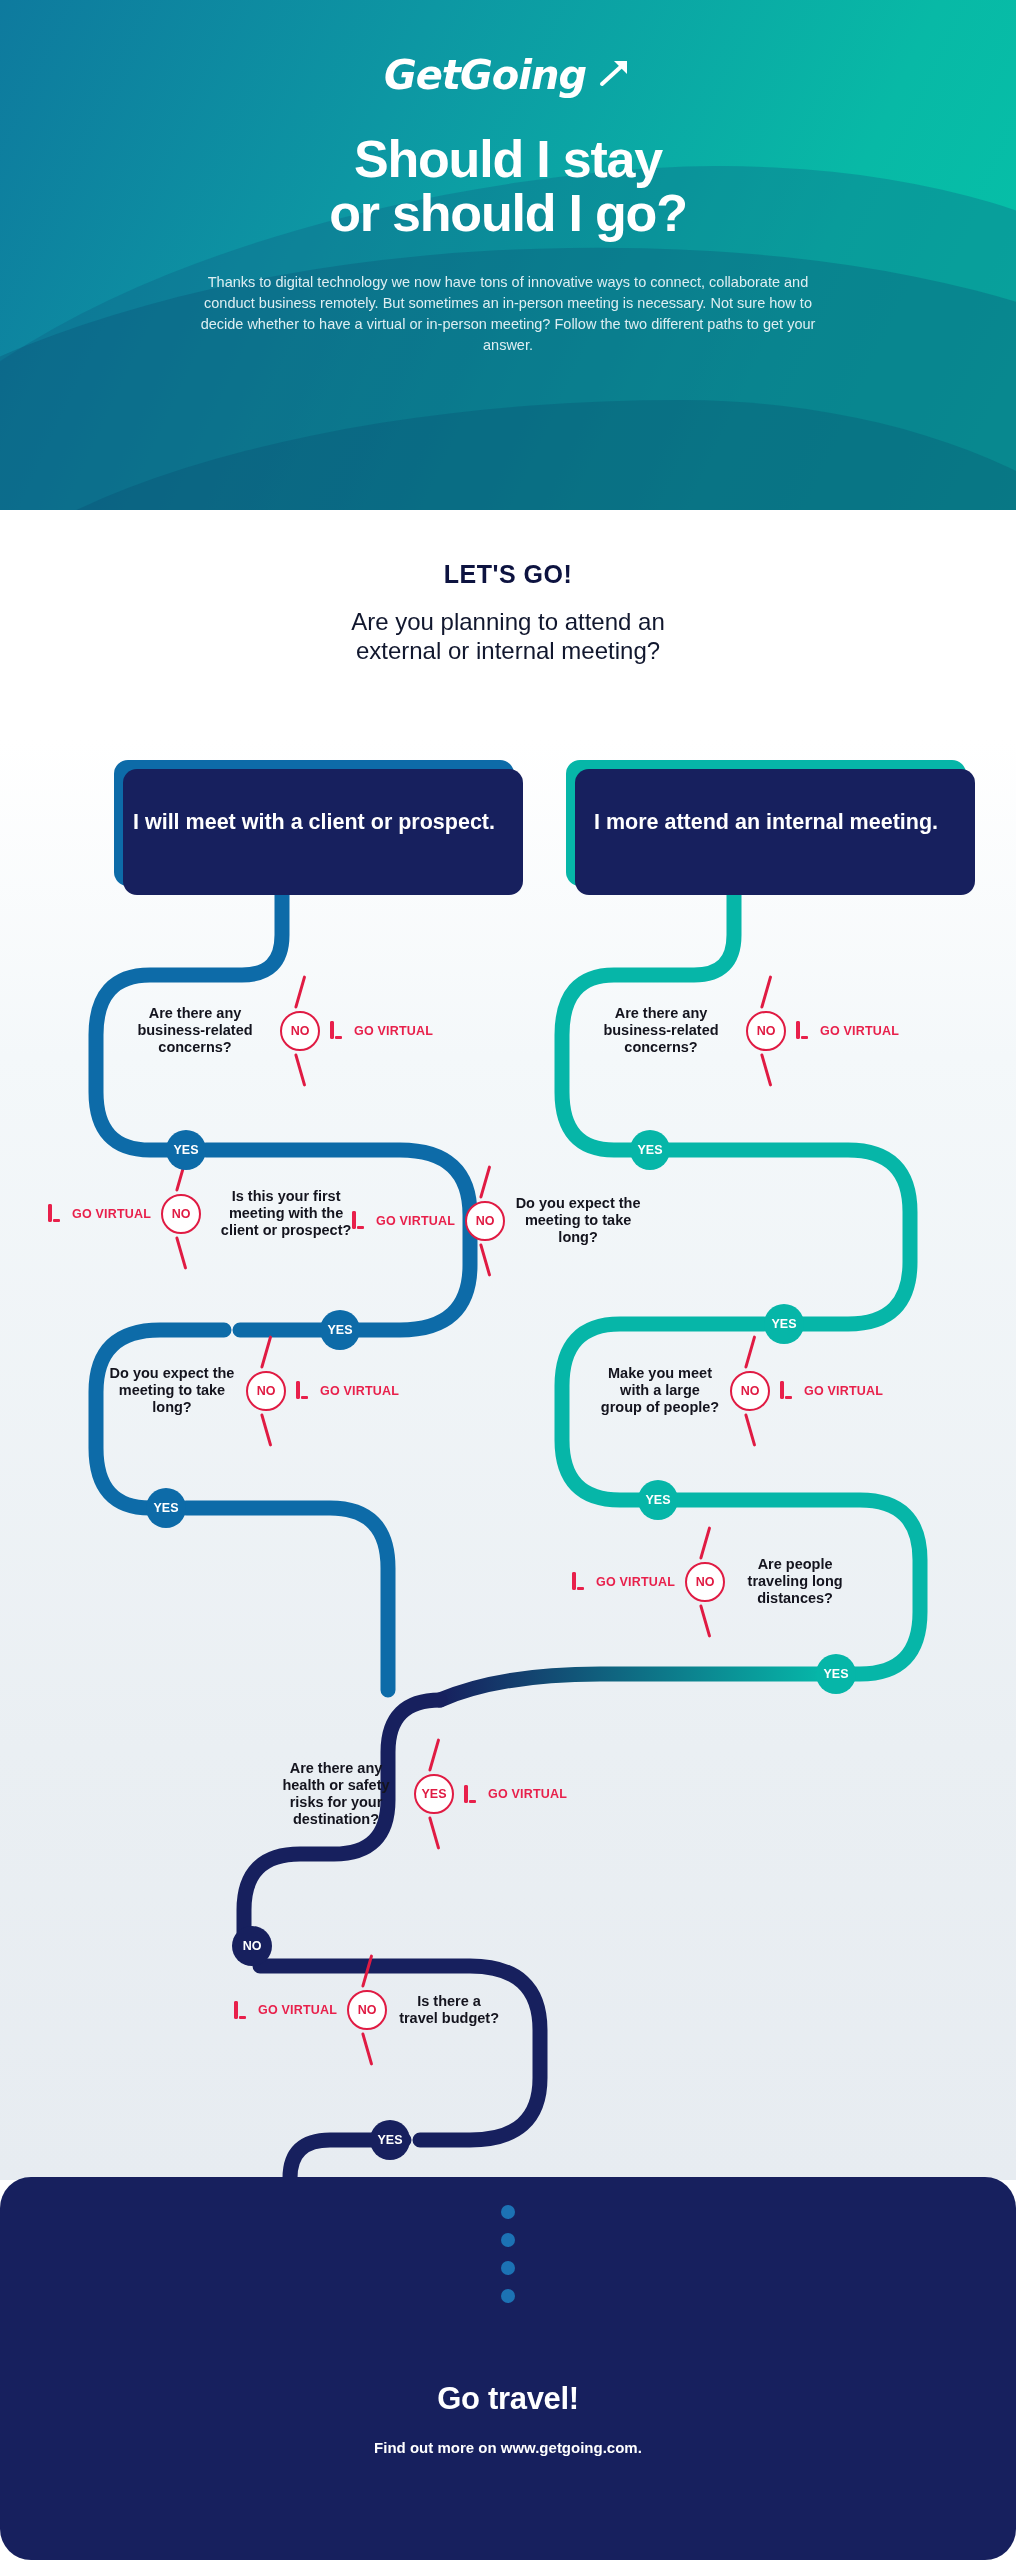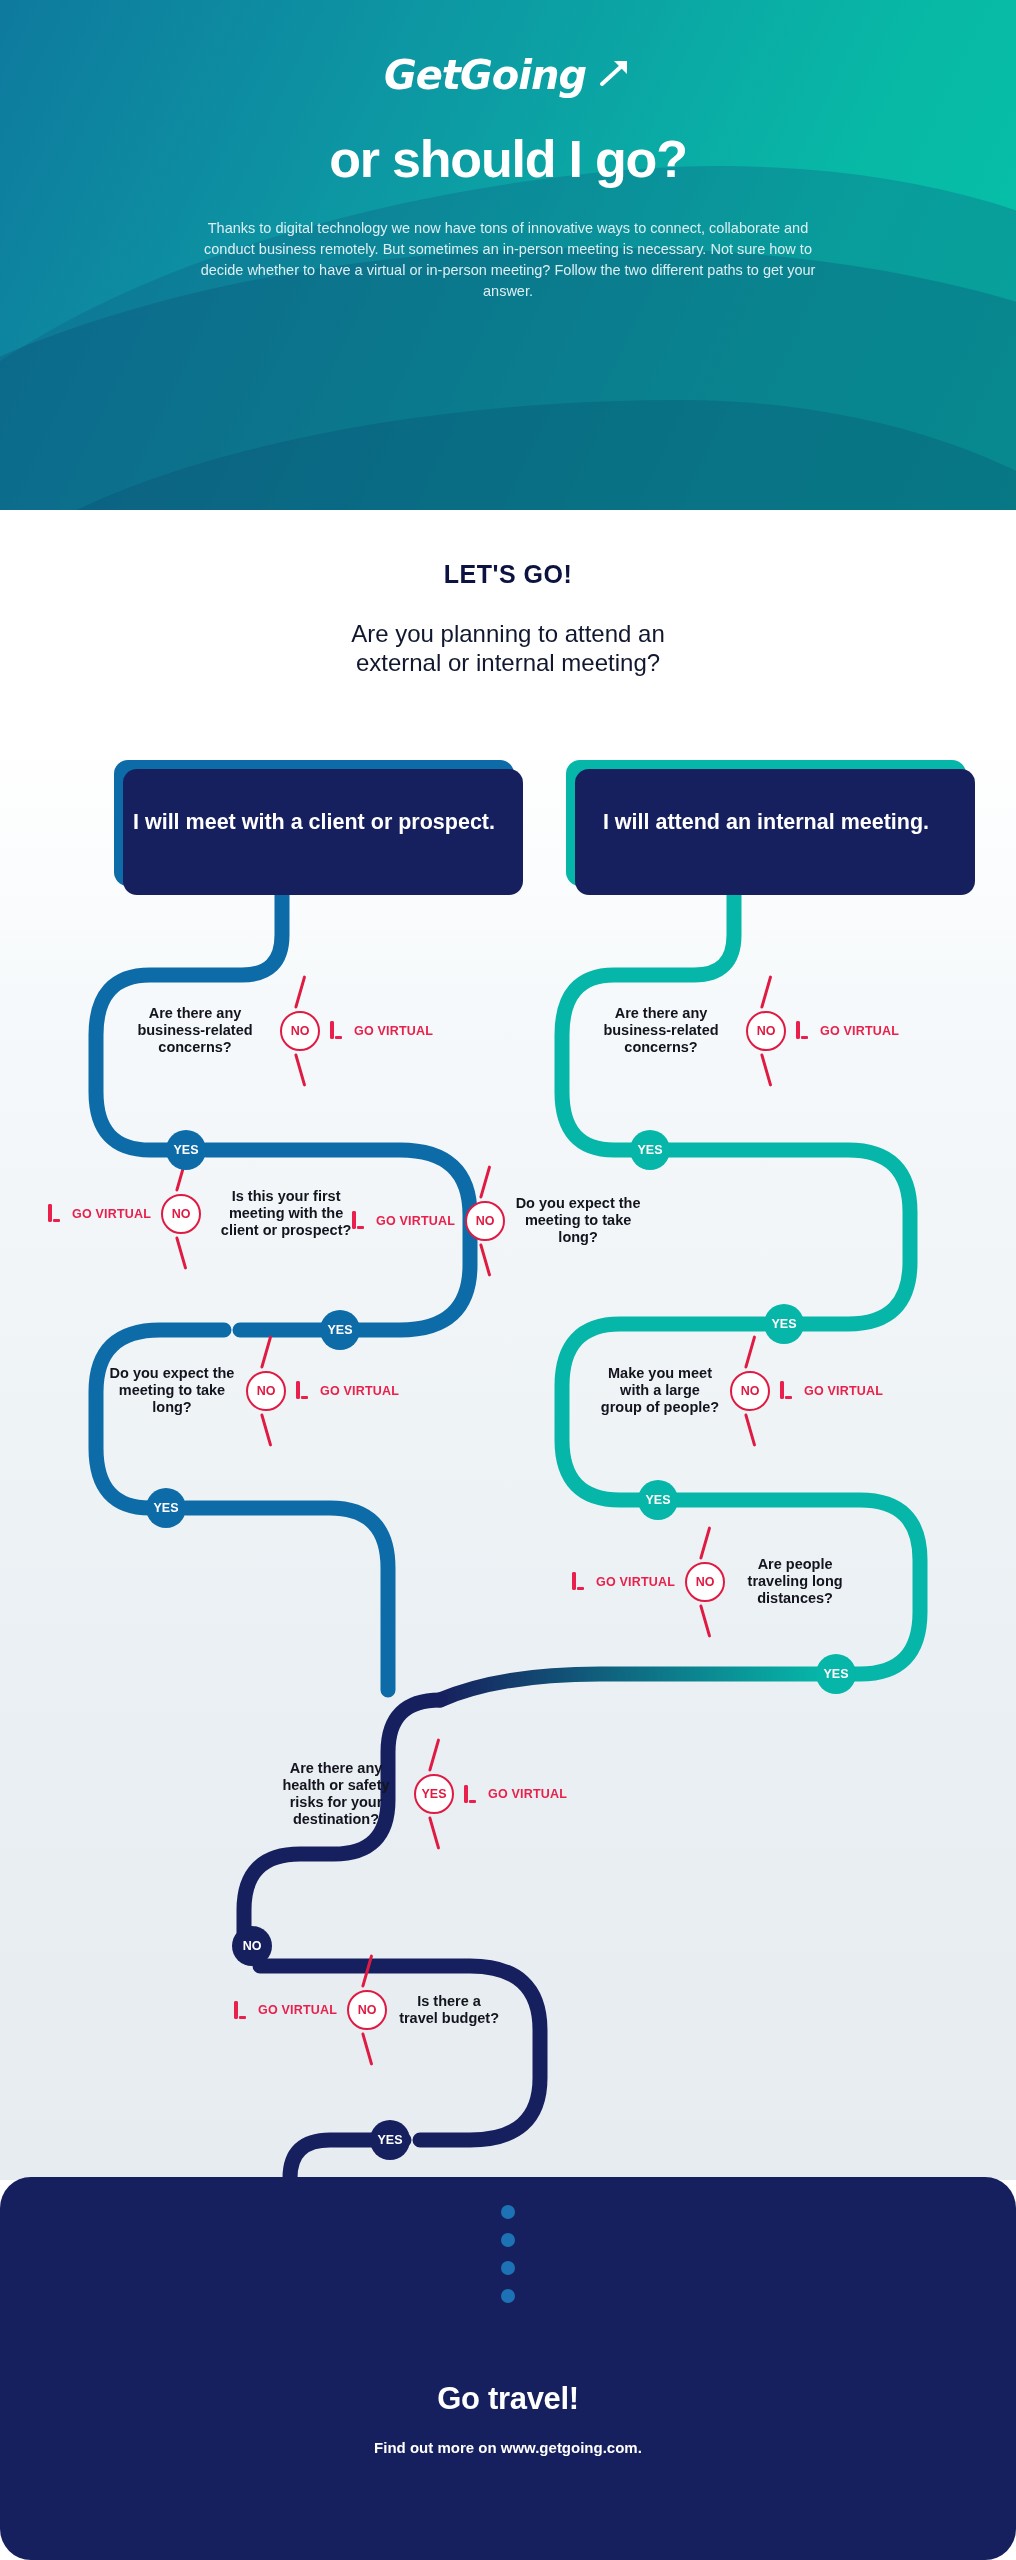--- a/index.html
+++ b/index.html
@@ -84,21 +84,21 @@
 
   
   .intro { position: absolute; left: 0; top: 560px; width: 1016px; text-align: center; }
   .lets-go {
     color: #0d1340;
     font-size: 25px;
     font-weight: bold;
     letter-spacing: 0.5px;
   }
   .intro-q {
-    margin-top: 30px;
+    margin-top: 18px;
     color: #11172e;
     font-size: 24px;
     line-height: 1.22;
   }
 
   
   .flow {
     position: absolute;
     left: 0; top: 0;
     width: 1016px; height: 2560px;
@@ -279,20 +279,21 @@
       <div class="logo-wrap">
         <span class="logo-text">GetGoing</span>
         <span class="logo-arrow">
           <svg width="34" height="34" viewBox="0 0 34 34">
             <path d="M4 28 L27 7" stroke="#ffffff" stroke-width="4" stroke-linecap="round" fill="none"></path>
             <path d="M16 5 L29 5 L29 18 Z" fill="#ffffff"></path>
           </svg>
         </span>
       </div>
       <div class="head-title">
+        <div>Should I stay</div>
         <div>or should I go?</div>
       </div>
       <div class="head-desc">Thanks to digital technology we now have tons of innovative ways to connect, collaborate and conduct business remotely. But sometimes an in-person meeting is necessary. Not sure how to decide whether to have a virtual or in-person meeting? Follow the two different paths to get your answer.</div>
     </div>
   </div>
 
   <div class="intro">
     <div class="lets-go">LET'S GO!</div>
     <div class="intro-q">
       <div>Are you planning to attend an</div>
@@ -341,21 +342,21 @@
       <path d="M404,2140 L330,2140 Q290,2140 290,2178 L290,2200"></path>
     </g>
   </svg>
 
   <div class="startbox startbox-left">
     <div class="shadow"></div>
     <span>I will meet with a client or prospect.</span>
   </div>
   <div class="startbox startbox-right">
     <div class="shadow"></div>
-    <span>I will attend an internal meeting.</span>
+    <span>I more attend an internal meeting.</span>
   </div>
 
   <div class="node" style="left:120px; top:1005px;">
     <div class="node-q">Are there any business-related concerns?</div>
     <div class="badge">NO</div>
     <div class="virtual">
       <span class="monitor"><span class="scr"></span><span class="stand"></span></span>
       <span>GO VIRTUAL</span>
     </div>
   </div>

